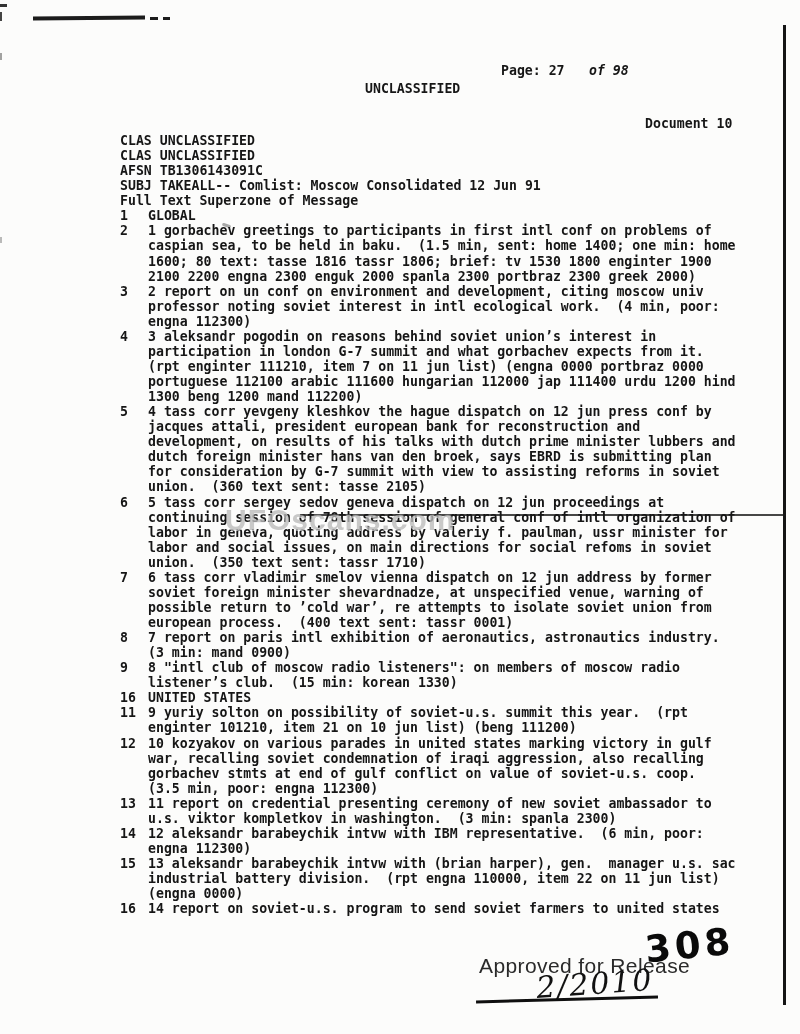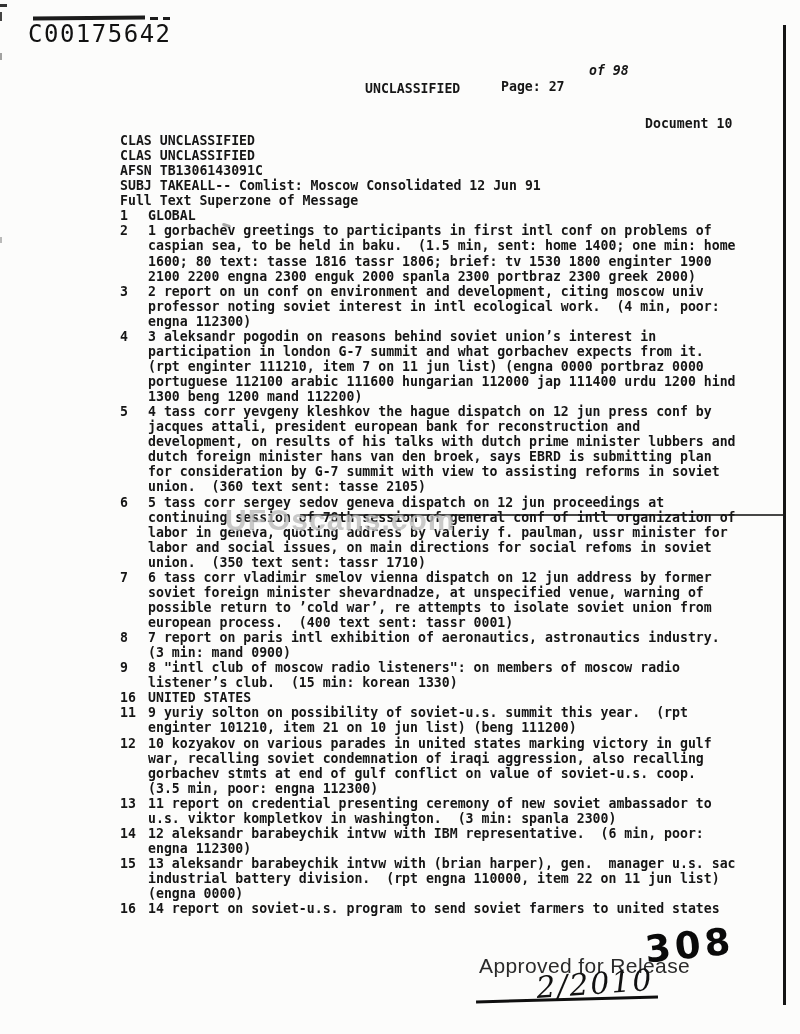--- a/index.html
+++ b/index.html
@@ -24,21 +24,21 @@
   #right-border{left:783px;top:25px;width:3px;height:980px;background:#151515;}
   #strike-line{left:300px;top:514px;width:486px;height:2px;background:rgba(25,25,25,.8);}
 
   
   #scan-id{
     position:absolute;left:28px;top:20px;
     font-size:24px;letter-spacing:1.5px;color:#111;
     white-space:pre;
   }
   .mono-head{position:absolute;font-size:13.2px;font-weight:700;white-space:pre;color:#161616;}
-  #page-label{left:501px;top:63px;margin-top:16px;}
+  #page-label{left:501px;top:63px;}
   #page-of{left:589px;top:63px;font-style:italic;}
   #classification{left:365px;top:81px;}
   #document-label{left:645px;top:116px;}
 
   
   #doc-body{
     position:absolute;left:120px;top:133px;width:660px;
     font-size:13.2px;font-weight:700;line-height:15.06px;
     color:#161616;
   }
@@ -90,21 +90,20 @@
   <div class="artifact" id="top-bar-dash1"></div>
   <div class="artifact" id="top-bar-dash2"></div>
   <div class="artifact" id="corner-mark"></div>
   <div class="artifact" id="edge-tick1"></div>
   <div class="artifact" id="edge-tick2"></div>
   <div class="artifact" id="edge-tick3"></div>
   <div class="artifact" id="smudge1"></div>
   <div class="artifact" id="right-border"></div>
   <div class="artifact" id="strike-line"></div>
 
-  <div id="scan-id">C00175642</div>
   <div class="mono-head" id="page-label">Page: 27</div>
   <div class="mono-head" id="page-of">of 98</div>
   <div class="mono-head" id="classification">UNCLASSIFIED</div>
   <div class="mono-head" id="document-label">Document 10</div>
 
   <div id="doc-body">
     <div class="meta-line">CLAS UNCLASSIFIED</div>
     <div class="meta-line">CLAS UNCLASSIFIED</div>
     <div class="meta-line">AFSN TB1306143091C</div>
     <div class="meta-line">SUBJ TAKEALL-- Comlist: Moscow Consolidated 12 Jun 91</div>

